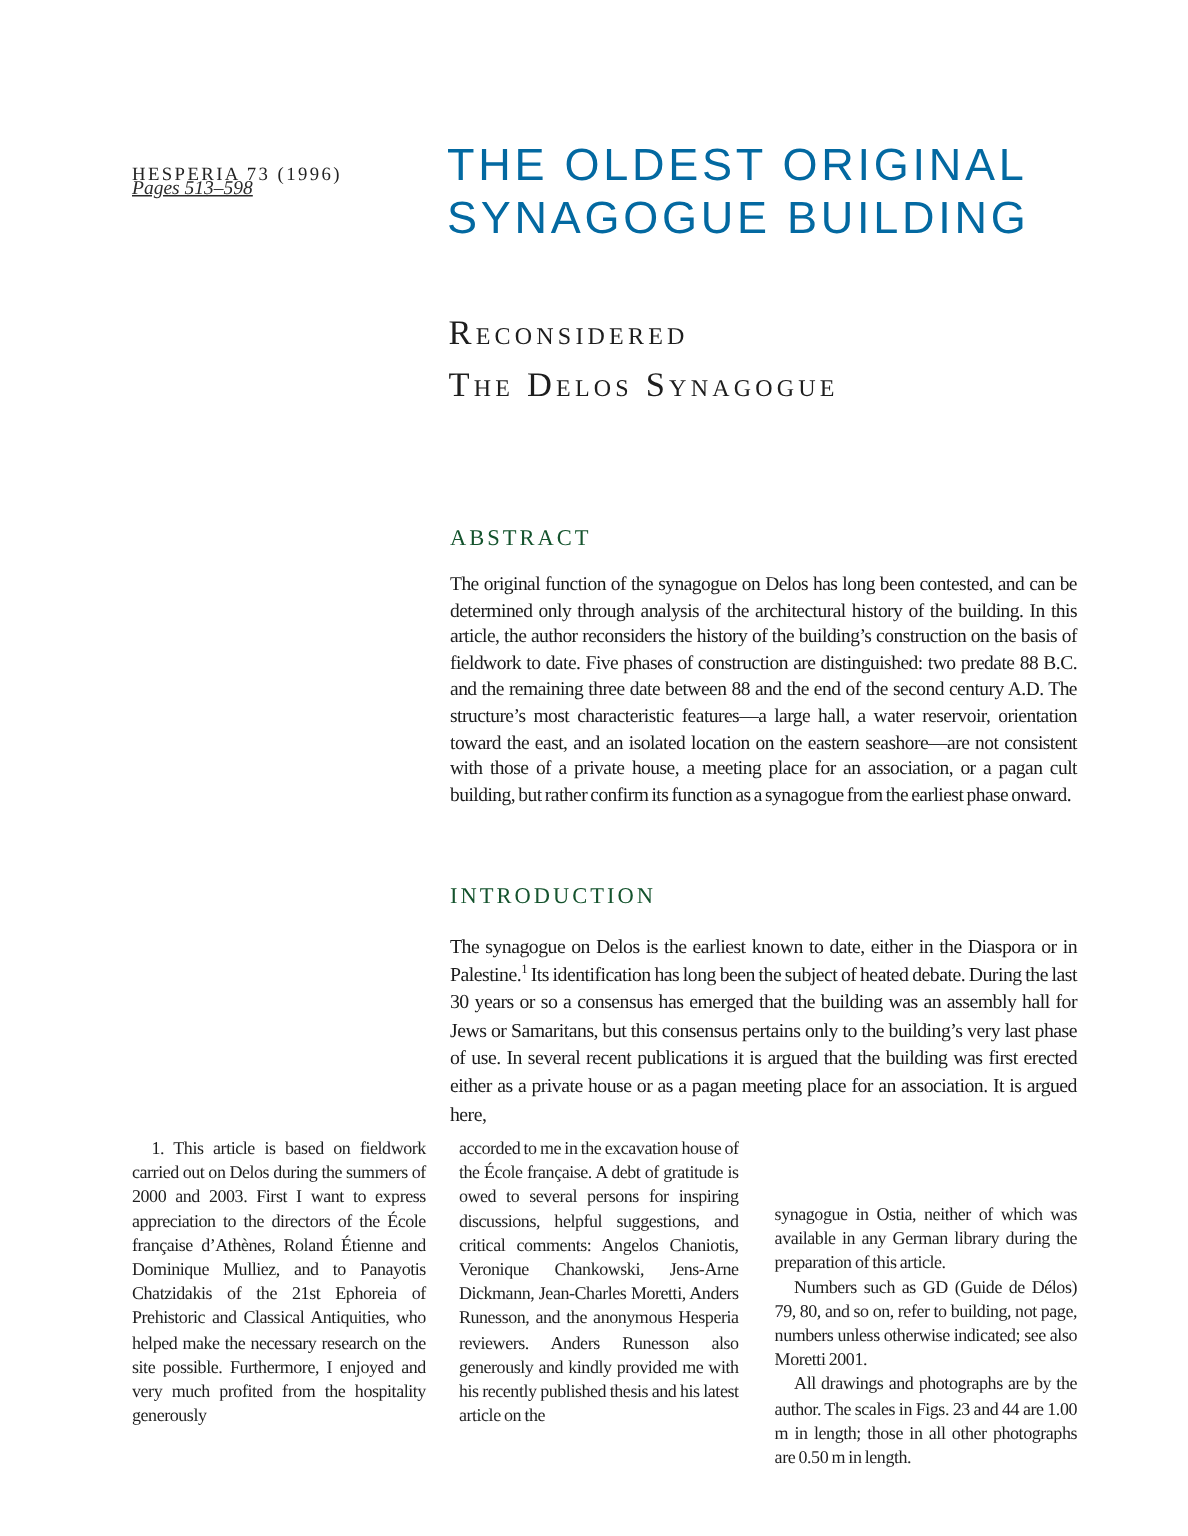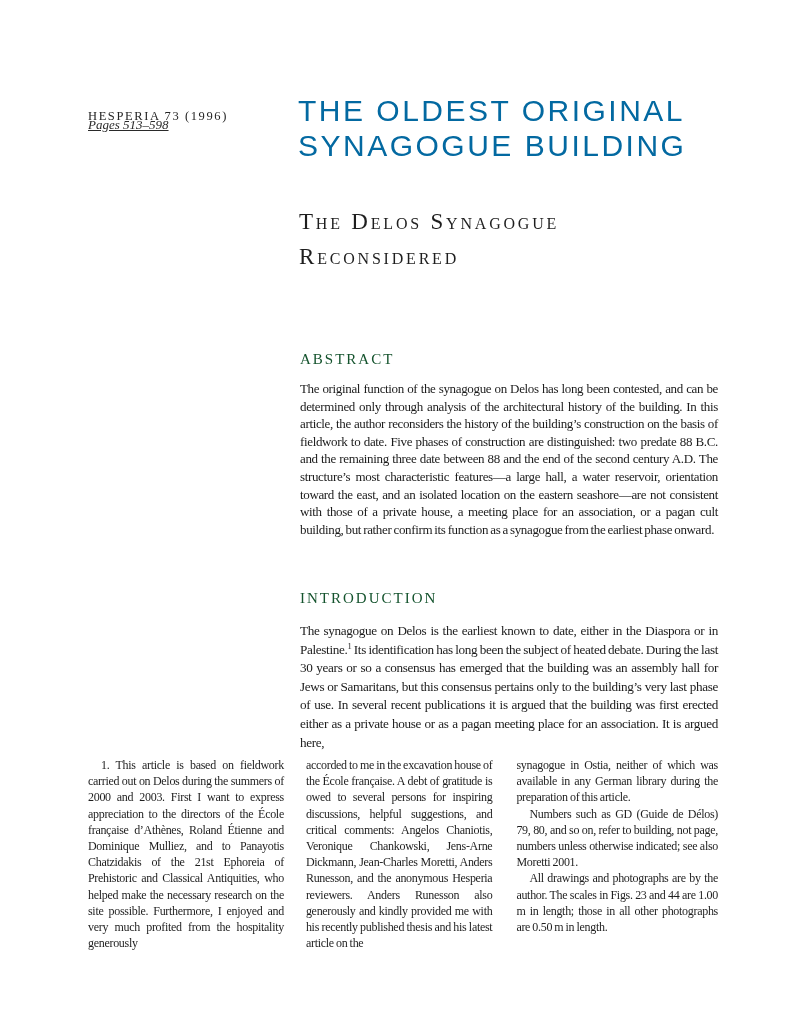--- a/index.html
+++ b/index.html
@@ -100,40 +100,40 @@
     text-align: justify;
     font-size: 12px;
     line-height: 16.2px;
     letter-spacing: -0.3px;
     word-spacing: -0.5px;
     color: #1e1e1e;
   }
   .fn-col p { margin: 0; }
   .fn-col-1 { width: 207px; margin-right: 22px; }
   .fn-col-2 { width: 197px; margin-right: 24px; }
-  .fn-col-3 { width: 213px; }
+  .fn-col-3 { width: 213px; margin-top: 44px; }
   .indent { text-indent: 13px; }
   .italic { }
 </style>
 </head>
 <body>
 
 <div class="page">
 
   <div class="journal-line">HESPERIA 73 (1996)</div>
   <div class="pages-line">Pages 513–598</div>
 
   <div class="title">
     <div>THE OLDEST ORIGINAL</div>
     <div>SYNAGOGUE BUILDING</div>
   </div>
 
   <div class="subtitle">
+    <div>Reconsidered</div>
     <div>The Delos Synagogue</div>
-    <div>Reconsidered</div>
   </div>
 
   <div class="section-heading heading-abstract">ABSTRACT</div>
   <div class="abstract-body">The original function of the synagogue on Delos has long been contested, and can be determined only through analysis of the architectural history of the building. In this article, the author reconsiders the history of the building’s construction on the basis of fieldwork to date. Five phases of construction are distinguished: two predate 88 B.C. and the remaining three date between 88 and the end of the second century A.D. The structure’s most characteristic features—a large hall, a water reservoir, orientation toward the east, and an isolated location on the eastern seashore—are not consistent with those of a private house, a meeting place for an association, or a pagan cult building, but rather confirm its function as a synagogue from the earliest phase onward.</div>
 
   <div class="section-heading heading-introduction">INTRODUCTION</div>
   <div class="intro-body"><span>The synagogue on Delos is the earliest known to date, either in the Diaspora or in Palestine.</span><sup>1</sup><span> Its identification has long been the subject of heated debate. During the last 30 years or so a consensus has emerged that the building was an assembly hall for Jews or Samaritans, but this consensus pertains only to the building’s very last phase of use. In several recent publications it is argued that the building was first erected either as a private house or as a pagan meeting place for an association. It is argued here,</span></div>
 
   <div class="footnotes">
     <div class="fn-col fn-col-1">

